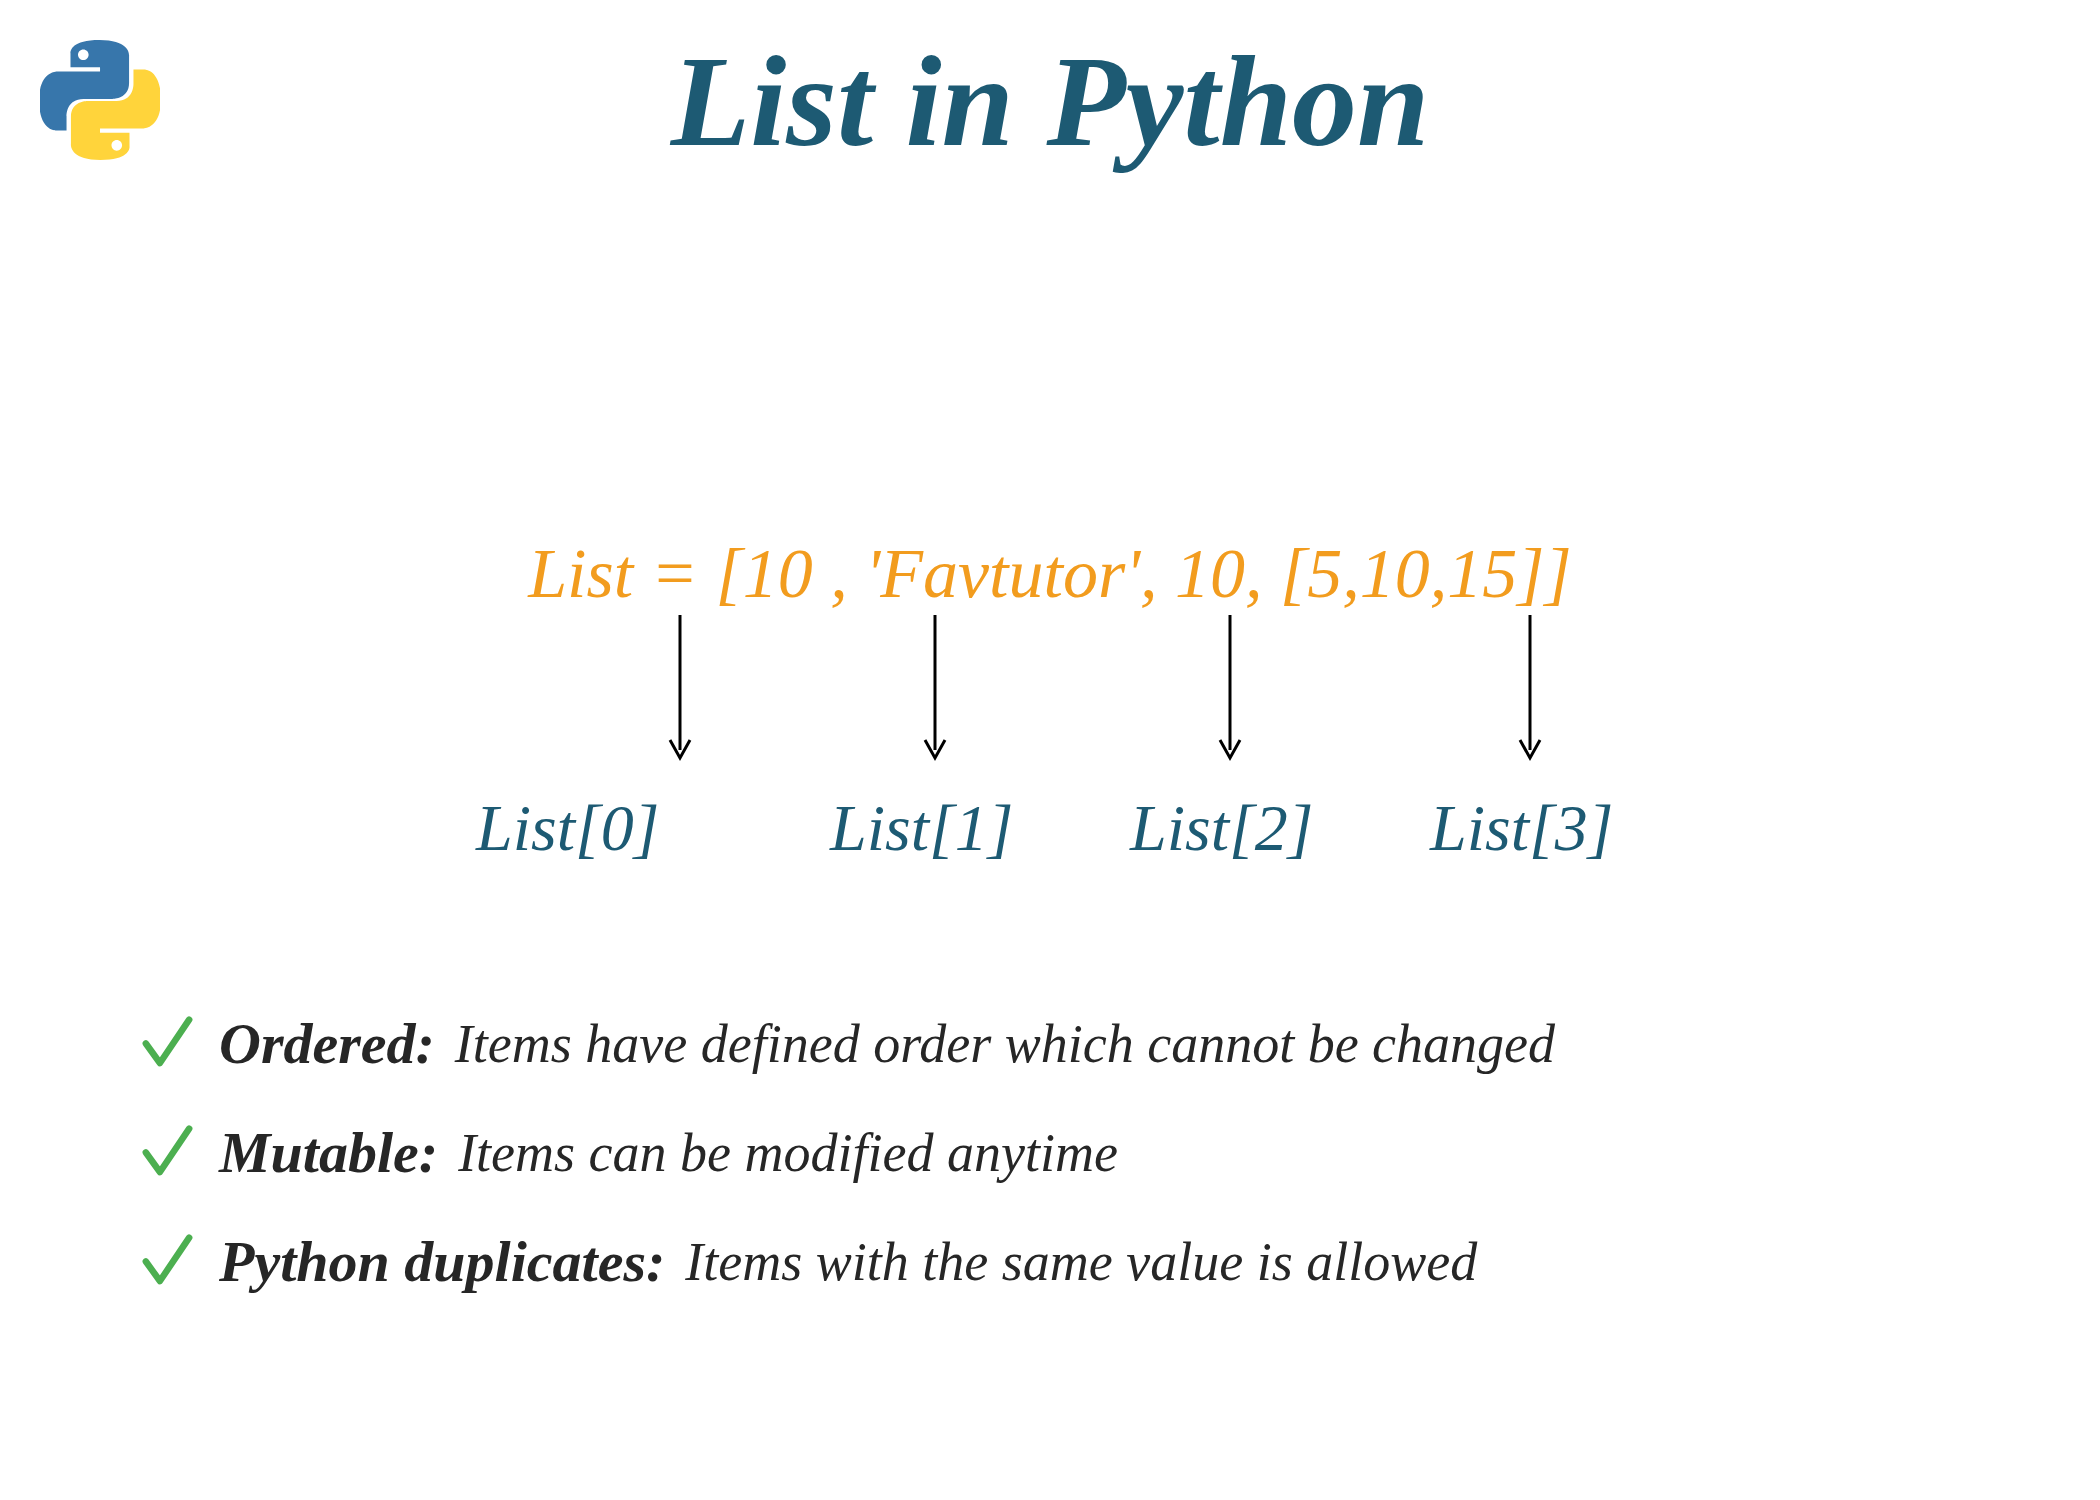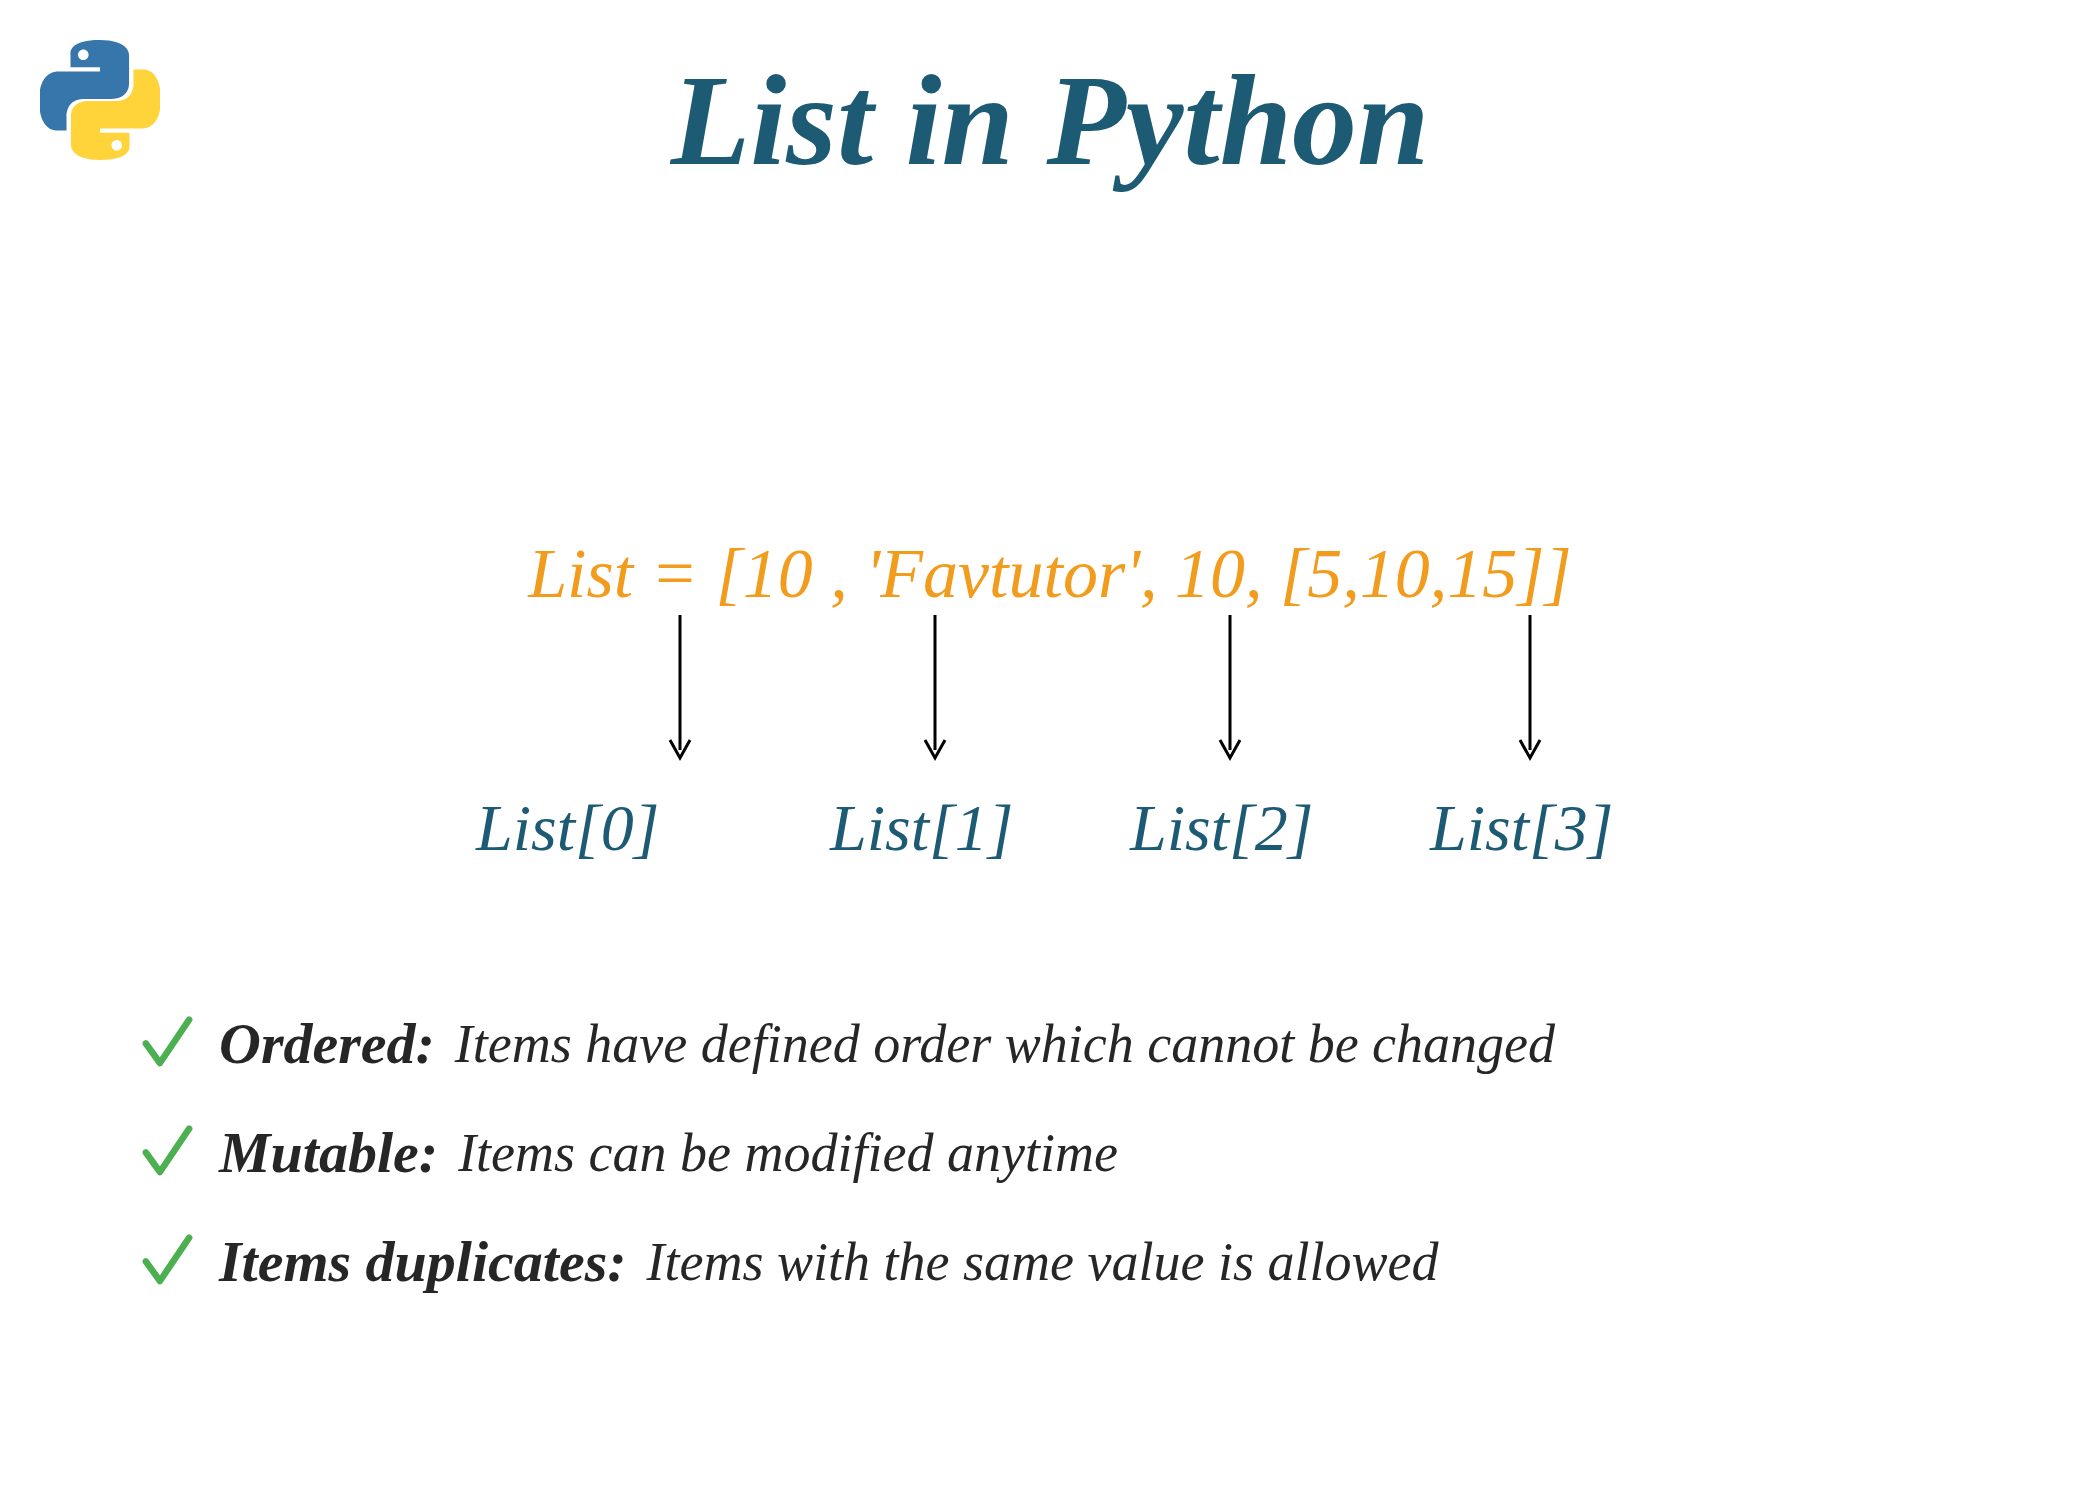--- a/index.html
+++ b/index.html
@@ -17,21 +17,21 @@
     }
     .python-logo {
       position: absolute;
       top: 40px;
       left: 40px;
       width: 120px;
       height: 120px;
     }
     .title {
       position: absolute;
-      top: 45px;
+      top: 26px;
       left: 50%;
       transform: translateX(-50%);
       font-size: 130px;
       font-style: italic;
       font-weight: bold;
       color: #1d5a73;
       white-space: nowrap;
     }
     .list-definition {
       position: absolute;
@@ -167,16 +167,16 @@
     </span>
     <span class="feature-name">Mutable:</span>
     <span class="feature-desc">Items can be modified anytime</span>
   </div>
   <div class="feature-row">
     <span class="checkmark">
       <svg viewBox="0 0 50 60" width="55" height="65">
           <path d="M5 30 L18 48 L45 8" fill="none" stroke="#4caf50" stroke-width="6" stroke-linecap="round" stroke-linejoin="round"></path>
         </svg>
     </span>
-    <span class="feature-name">Items duplicates:</span>
+    <span class="feature-name">Python duplicates:</span>
     <span class="feature-desc">Items with the same value is  allowed</span>
   </div>
 </div>
 
 </body></html>

